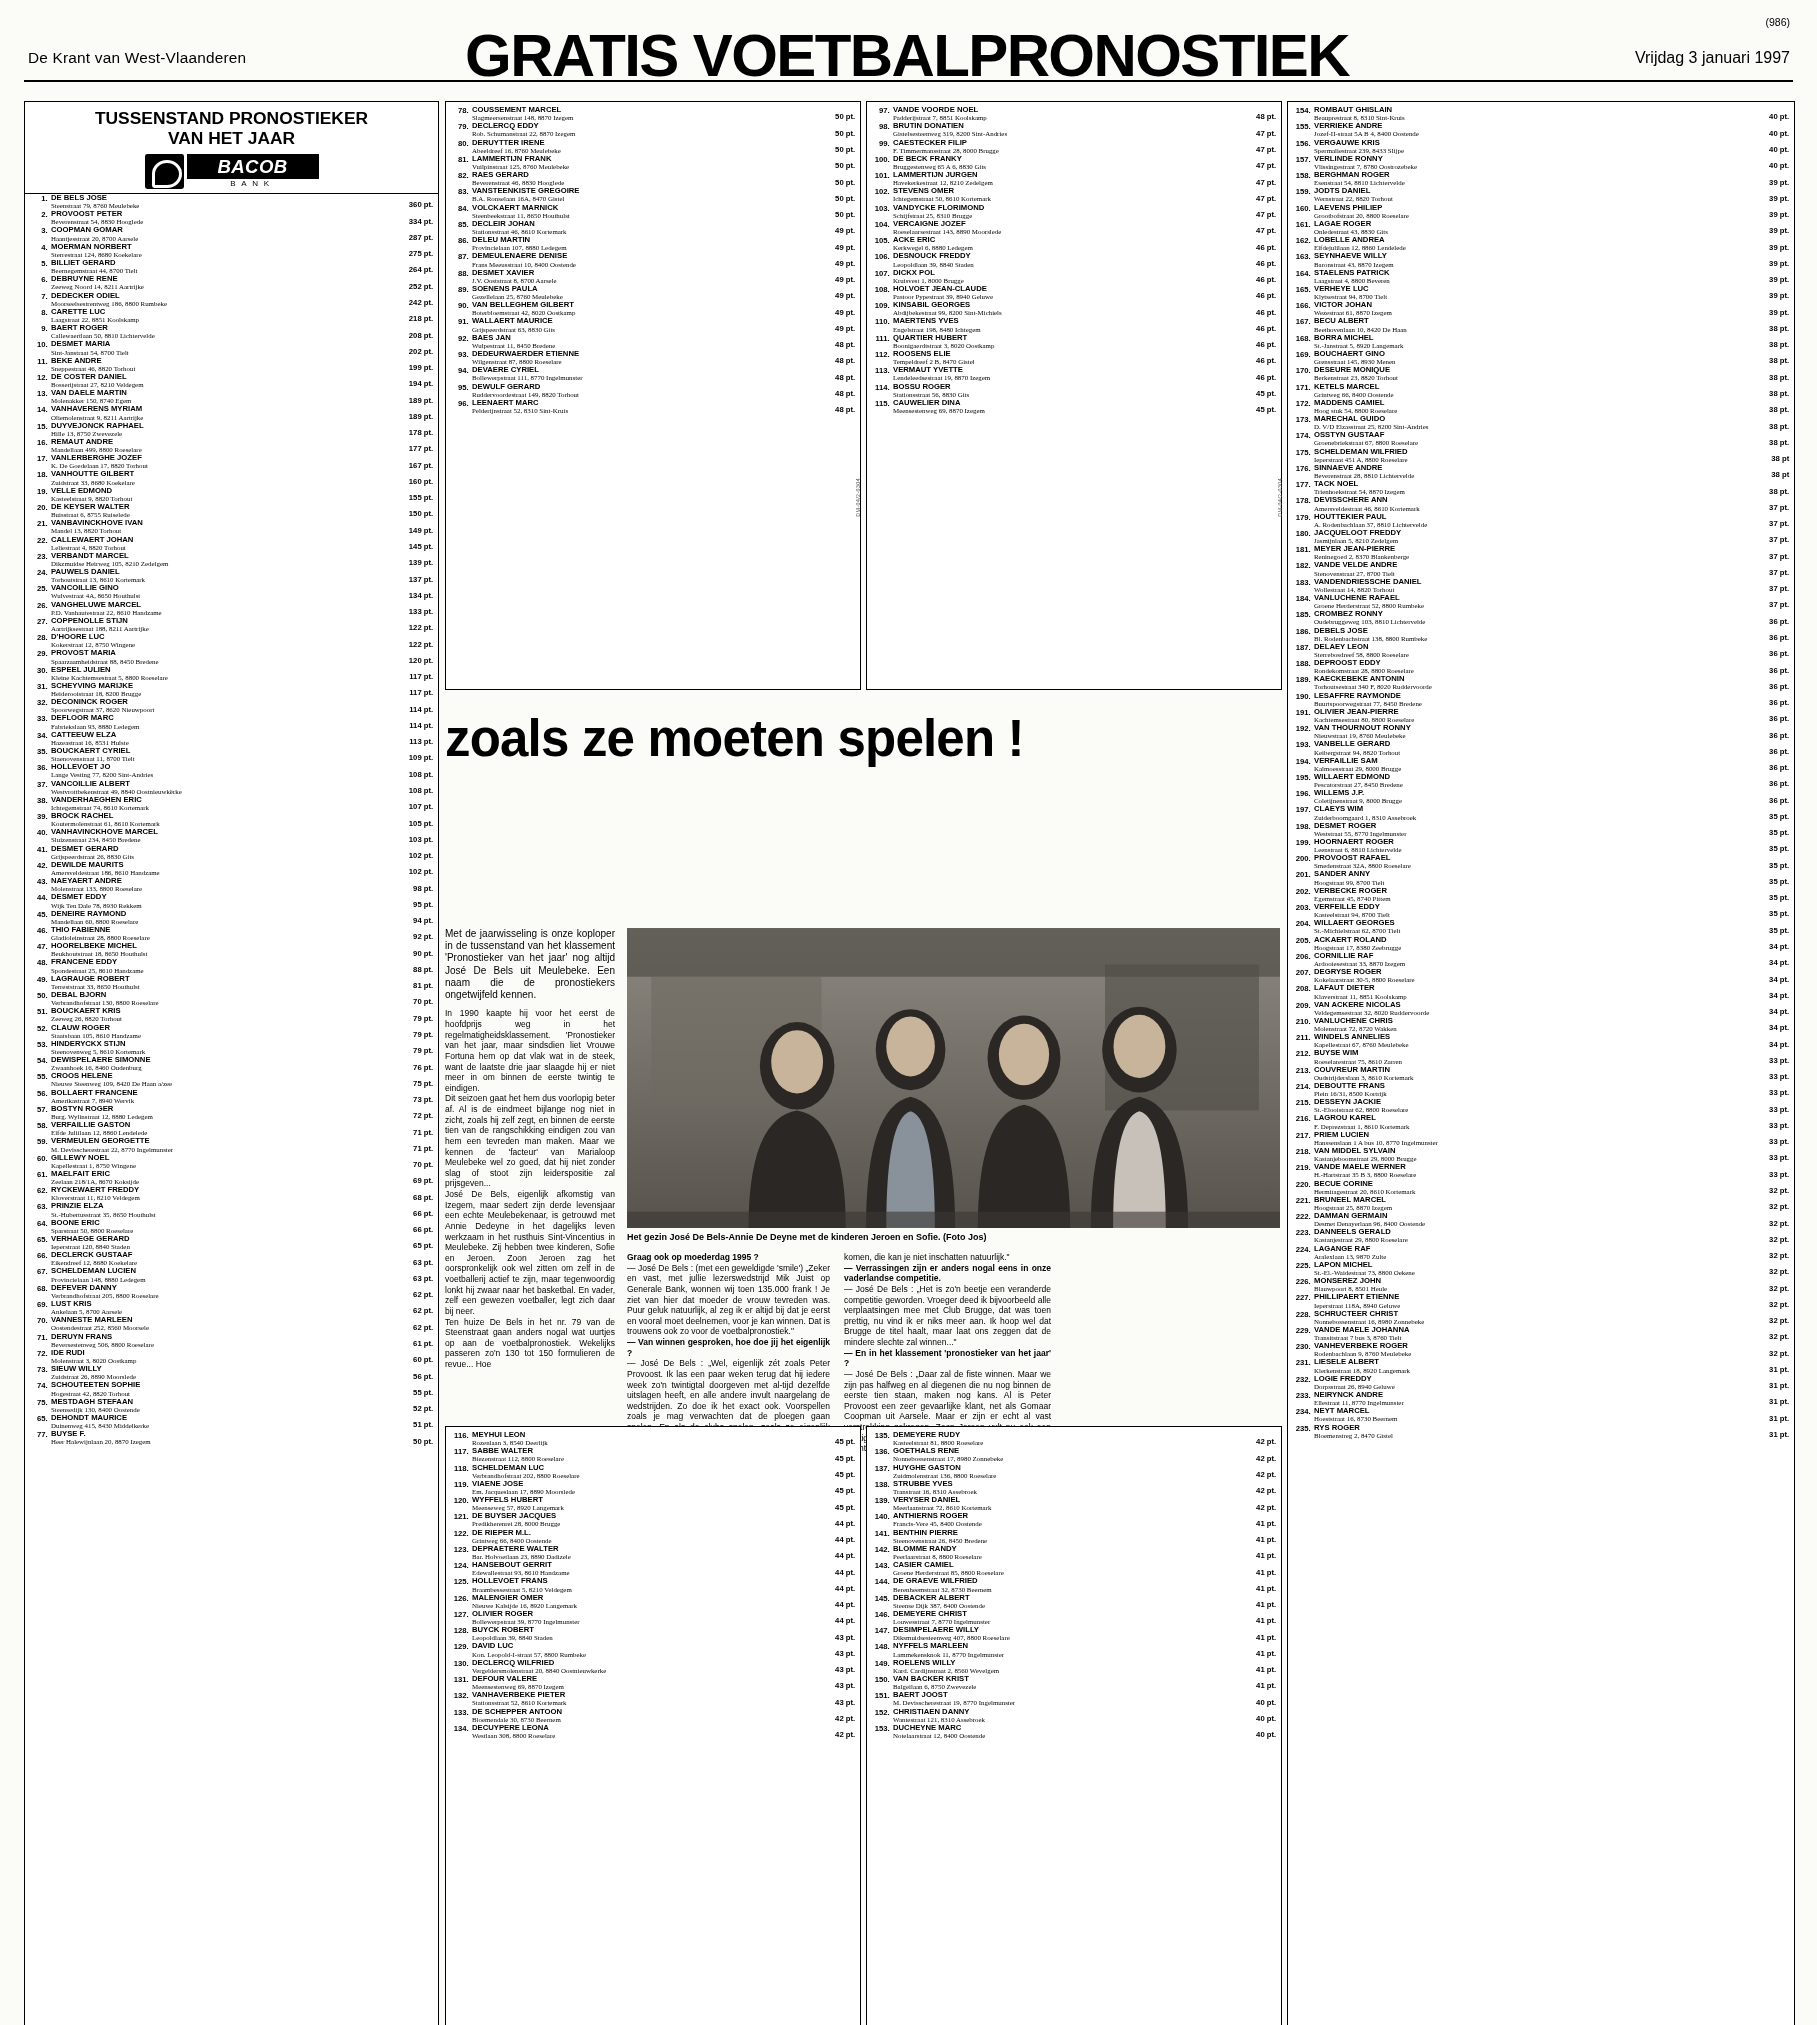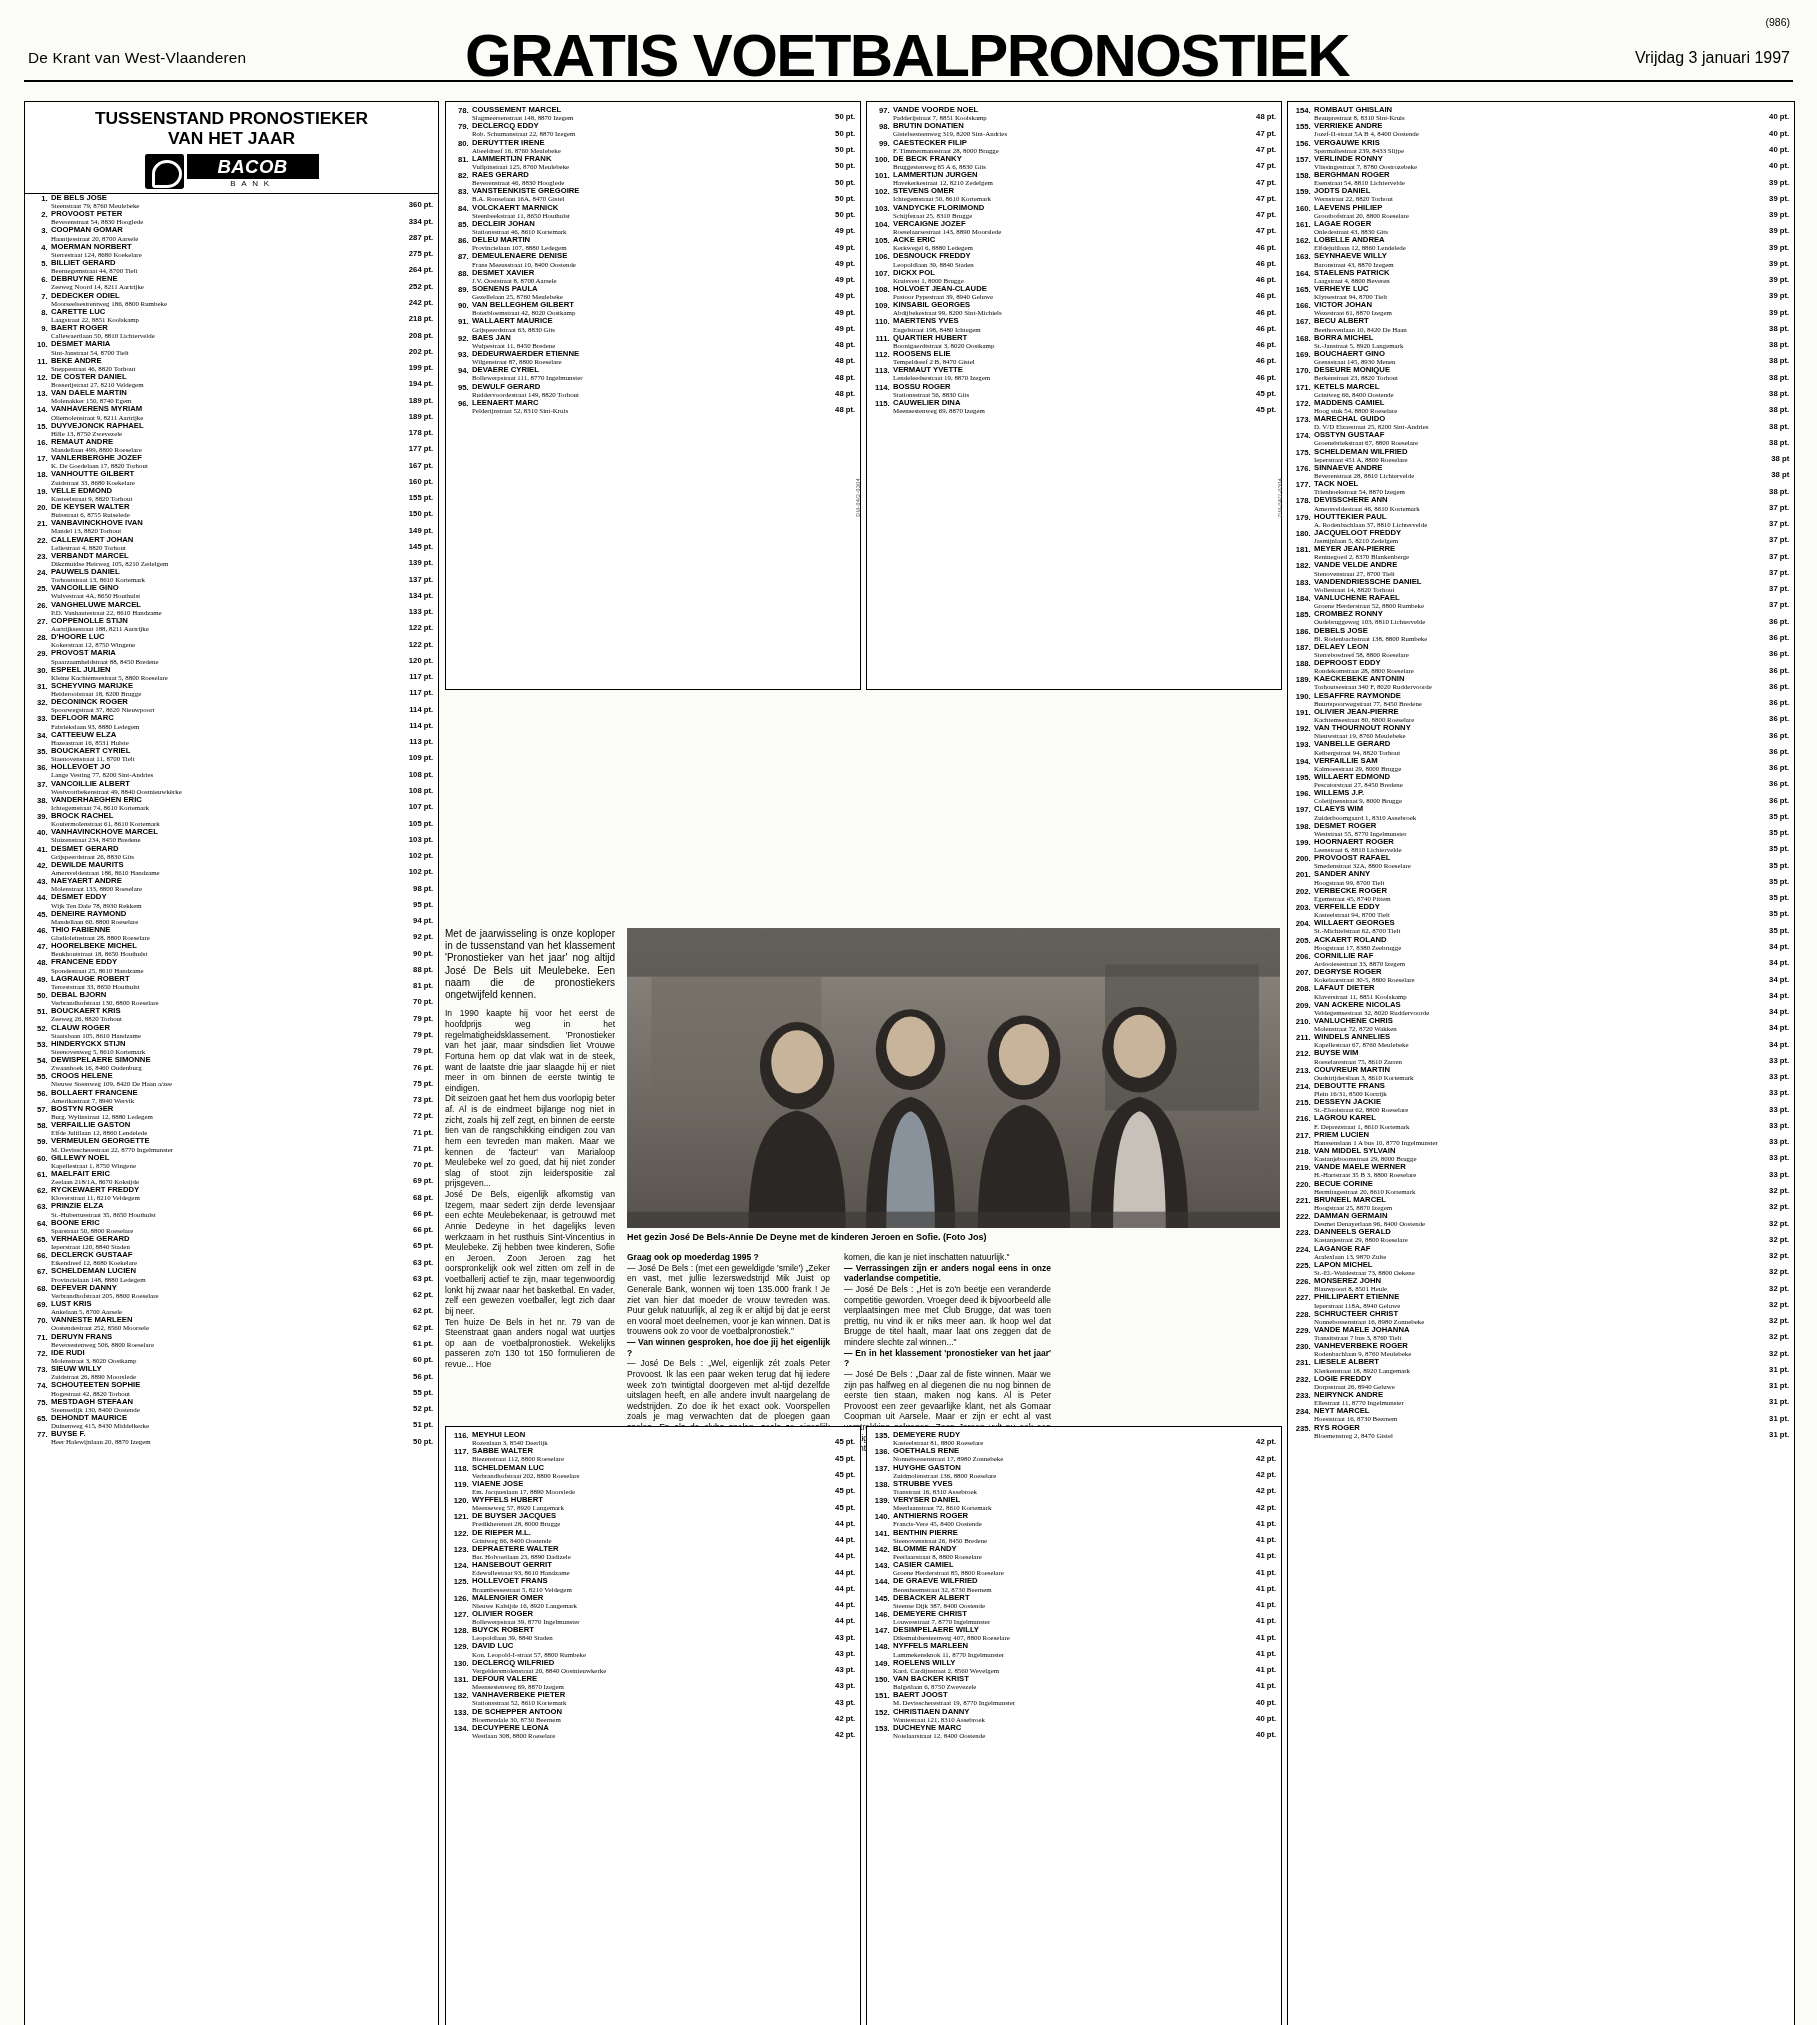--- a/index.html
+++ b/index.html
@@ -1265,20 +1265,21 @@
         <div class="rank-row">
           <span class="r-num">235.</span>
           <div class="r-name">RYS ROGER</div>
           <div class="r-addr">Bloemenstreg 2, 8470 Gistel</div>
           <span class="r-pts">31 pt.</span>
         </div>
       </div>
   </div>
 
   <div style="position:absolute;left:445px;top:701px;width:835px;height:713px;">
+    <div class="headline">zoals ze moeten spelen !</div>
 
     <div style="position:absolute;left:0;top:227px;width:170px;">
       <div class="art-col">Met de jaarwisseling is onze koploper in de tussenstand van het klassement 'Pronostieker van het jaar' nog altijd José De Bels uit Meulebeke. Een naam die de pronostiekers ongetwijfeld kennen.</div>
       <div class="art-small" style="margin-top:7.3px;">In 1990 kaapte hij voor het eerst de hoofdprijs weg in het regelmatigheidsklassement. 'Pronostieker van het jaar, maar sindsdien liet Vrouwe Fortuna hem op dat vlak wat in de steek, want de laatste drie jaar slaagde hij er niet meer in om binnen de eerste twintig te eindigen.</div>
       <div class="art-small">Dit seizoen gaat het hem dus voorlopig beter af. Al is de eindmeet bijlange nog niet in zicht, zoals hij zelf zegt, en binnen de eerste tien van de rangschikking eindigen zou van hem een tevreden man maken. Maar we kennen de 'facteur' van Marialoop Meulebeke wel zo goed, dat hij niet zonder slag of stoot zijn leiderspositie zal prijsgeven...</div>
       <div class="art-small">José De Bels, eigenlijk afkomstig van Izegem, maar sedert zijn derde levensjaar een echte Meulebekenaar, is getrouwd met Annie Dedeyne in het dagelijks leven werkzaam in het rusthuis Sint-Vincentius in Meulebeke. Zij hebben twee kinderen, Sofie en Jeroen. Zoon Jeroen zag het oorspronkelijk ook wel zitten om zelf in de voetballerij actief te zijn, maar tegenwoordig lonkt hij zwaar naar het basketbal. En vader, zelf een gewezen voetballer, legt zich daar bij neer.</div>
       <div class="art-small">Ten huize De Bels in het nr. 79 van de Steenstraat gaan anders nogal wat uurtjes op aan de voetbalpronostiek. Wekelijks passeren zo'n 130 tot 150 formulieren de revue... Hoe</div>
     </div>
 
     <div class="photo" style="position:absolute;left:182px;top:227px;width:653px;height:300px;">

